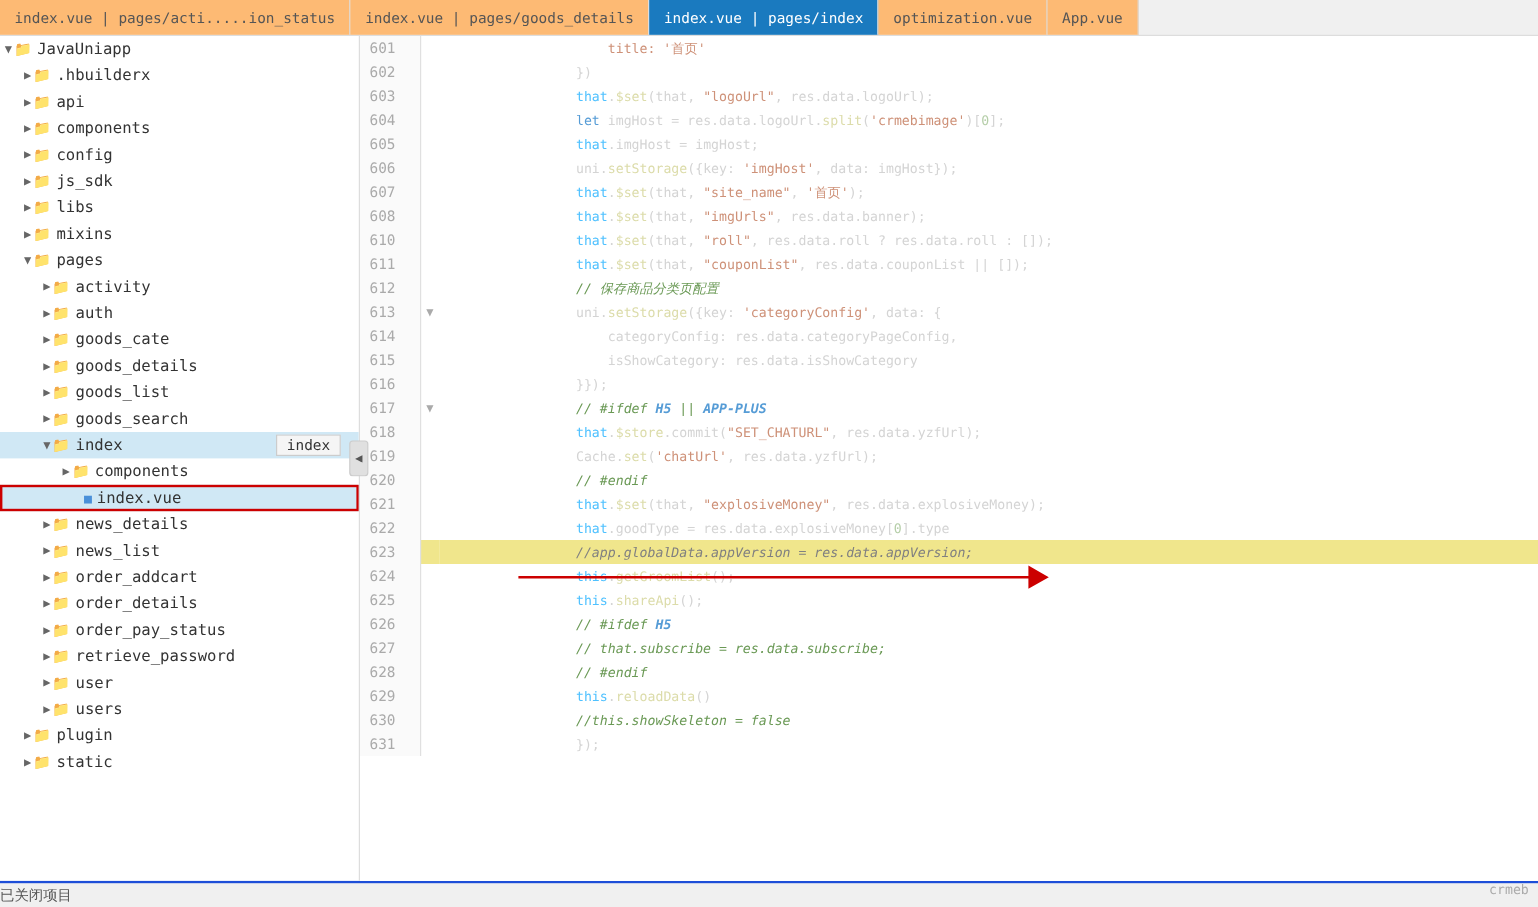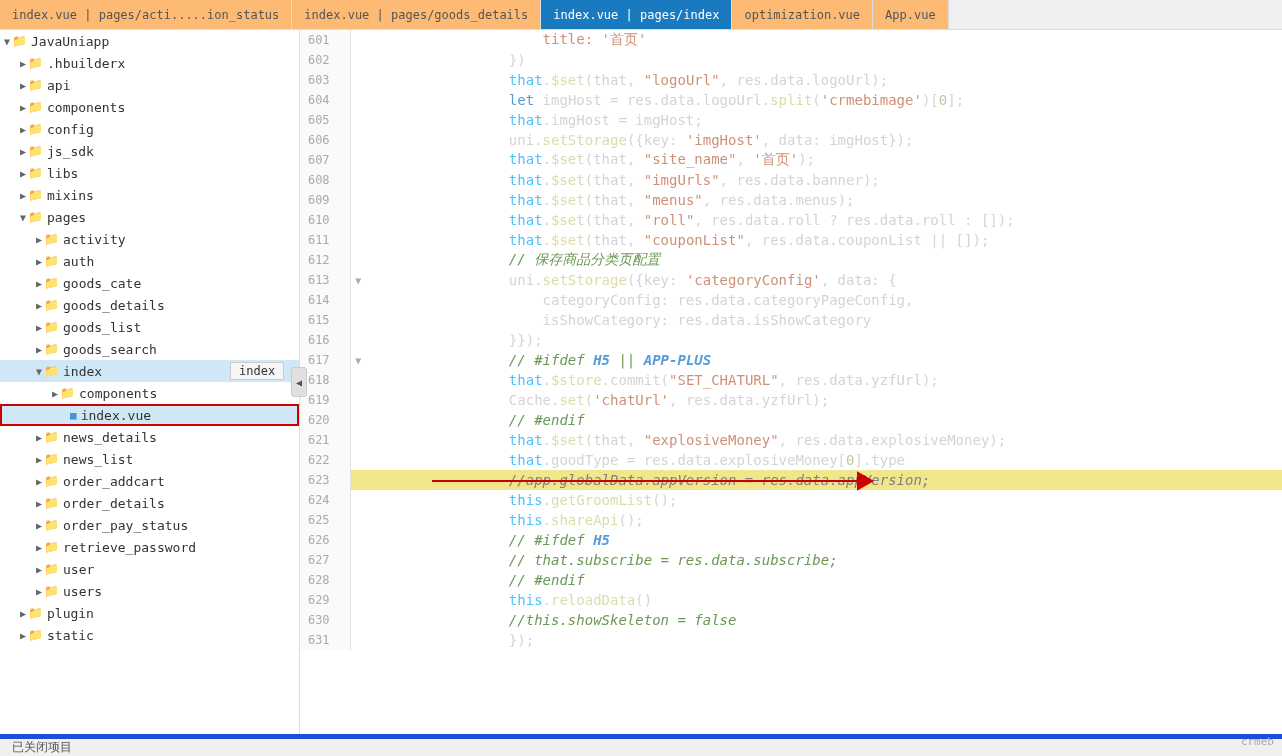--- a/index.html
+++ b/index.html
@@ -122,21 +122,21 @@
     .fold-icon {
       width: 16px;
       text-align: center;
       color: #aaa;
       font-size: 10px;
       user-select: none;
     }
     .code-cell {
       padding-left: 8px;
       white-space: pre;
-      font-size: 14px;
+      font-size: 11px;
       vertical-align: middle;
     }
 
     
     .kw { color: #569cd6; }        
     .str { color: #ce9178; }
     .num { color: #b5cea8; }
     .comment { color: #6a9955; font-style: italic; }
     .comment-special { color: #808080; font-style: italic; }
     .this-kw { color: #4fc1ff; }
@@ -151,24 +151,24 @@
       bottom: 8px;
       right: 8px;
       font-size: 11px;
       color: #aaa;
     }
 
     
     .bottom-bar {
       height: 22px;
       background: #f0f0f0;
-      border-top: 5px solid #1d4ed8;
+      border-top: 2px solid #1d4ed8;
       display: flex;
       align-items: center;
-      padding: 0 12px;
+      padding: 0 0;
       font-size: 12px;
       color: #555;
       flex-shrink: 0;
     }
 
     .sidebar-wrapper {
       position: relative;
       display: flex;
       width: 300px;
       flex-shrink: 0;
@@ -402,25 +402,20 @@
             <td class="line-num">607</td>
             <td class="fold-icon"></td>
             <td class="code-cell">                <span class="this-kw">that</span><span class="plain">.</span><span class="method">$set</span><span class="plain">(that, </span><span class="str">"site_name"</span><span class="plain">, </span><span class="str">'首页'</span><span class="plain">);</span></td>
           </tr>
           <tr>
             <td class="line-num">608</td>
             <td class="fold-icon"></td>
             <td class="code-cell">                <span class="this-kw">that</span><span class="plain">.</span><span class="method">$set</span><span class="plain">(that, </span><span class="str">"imgUrls"</span><span class="plain">, res.data.banner);</span></td>
           </tr>
           <tr>
-            <td class="line-num">609</td>
-            <td class="fold-icon"></td>
-            <td class="code-cell">                <span class="this-kw">that</span><span class="plain">.</span><span class="method">$set</span><span class="plain">(that, </span><span class="str">"menus"</span><span class="plain">, res.data.menus);</span></td>
-          </tr>
-          <tr>
             <td class="line-num">610</td>
             <td class="fold-icon"></td>
             <td class="code-cell">                <span class="this-kw">that</span><span class="plain">.</span><span class="method">$set</span><span class="plain">(that, </span><span class="str">"roll"</span><span class="plain">, res.data.roll ? res.data.roll : []);</span></td>
           </tr>
           <tr>
             <td class="line-num">611</td>
             <td class="fold-icon"></td>
             <td class="code-cell">                <span class="this-kw">that</span><span class="plain">.</span><span class="method">$set</span><span class="plain">(that, </span><span class="str">"couponList"</span><span class="plain">, res.data.couponList || []);</span></td>
           </tr>
           <tr>

